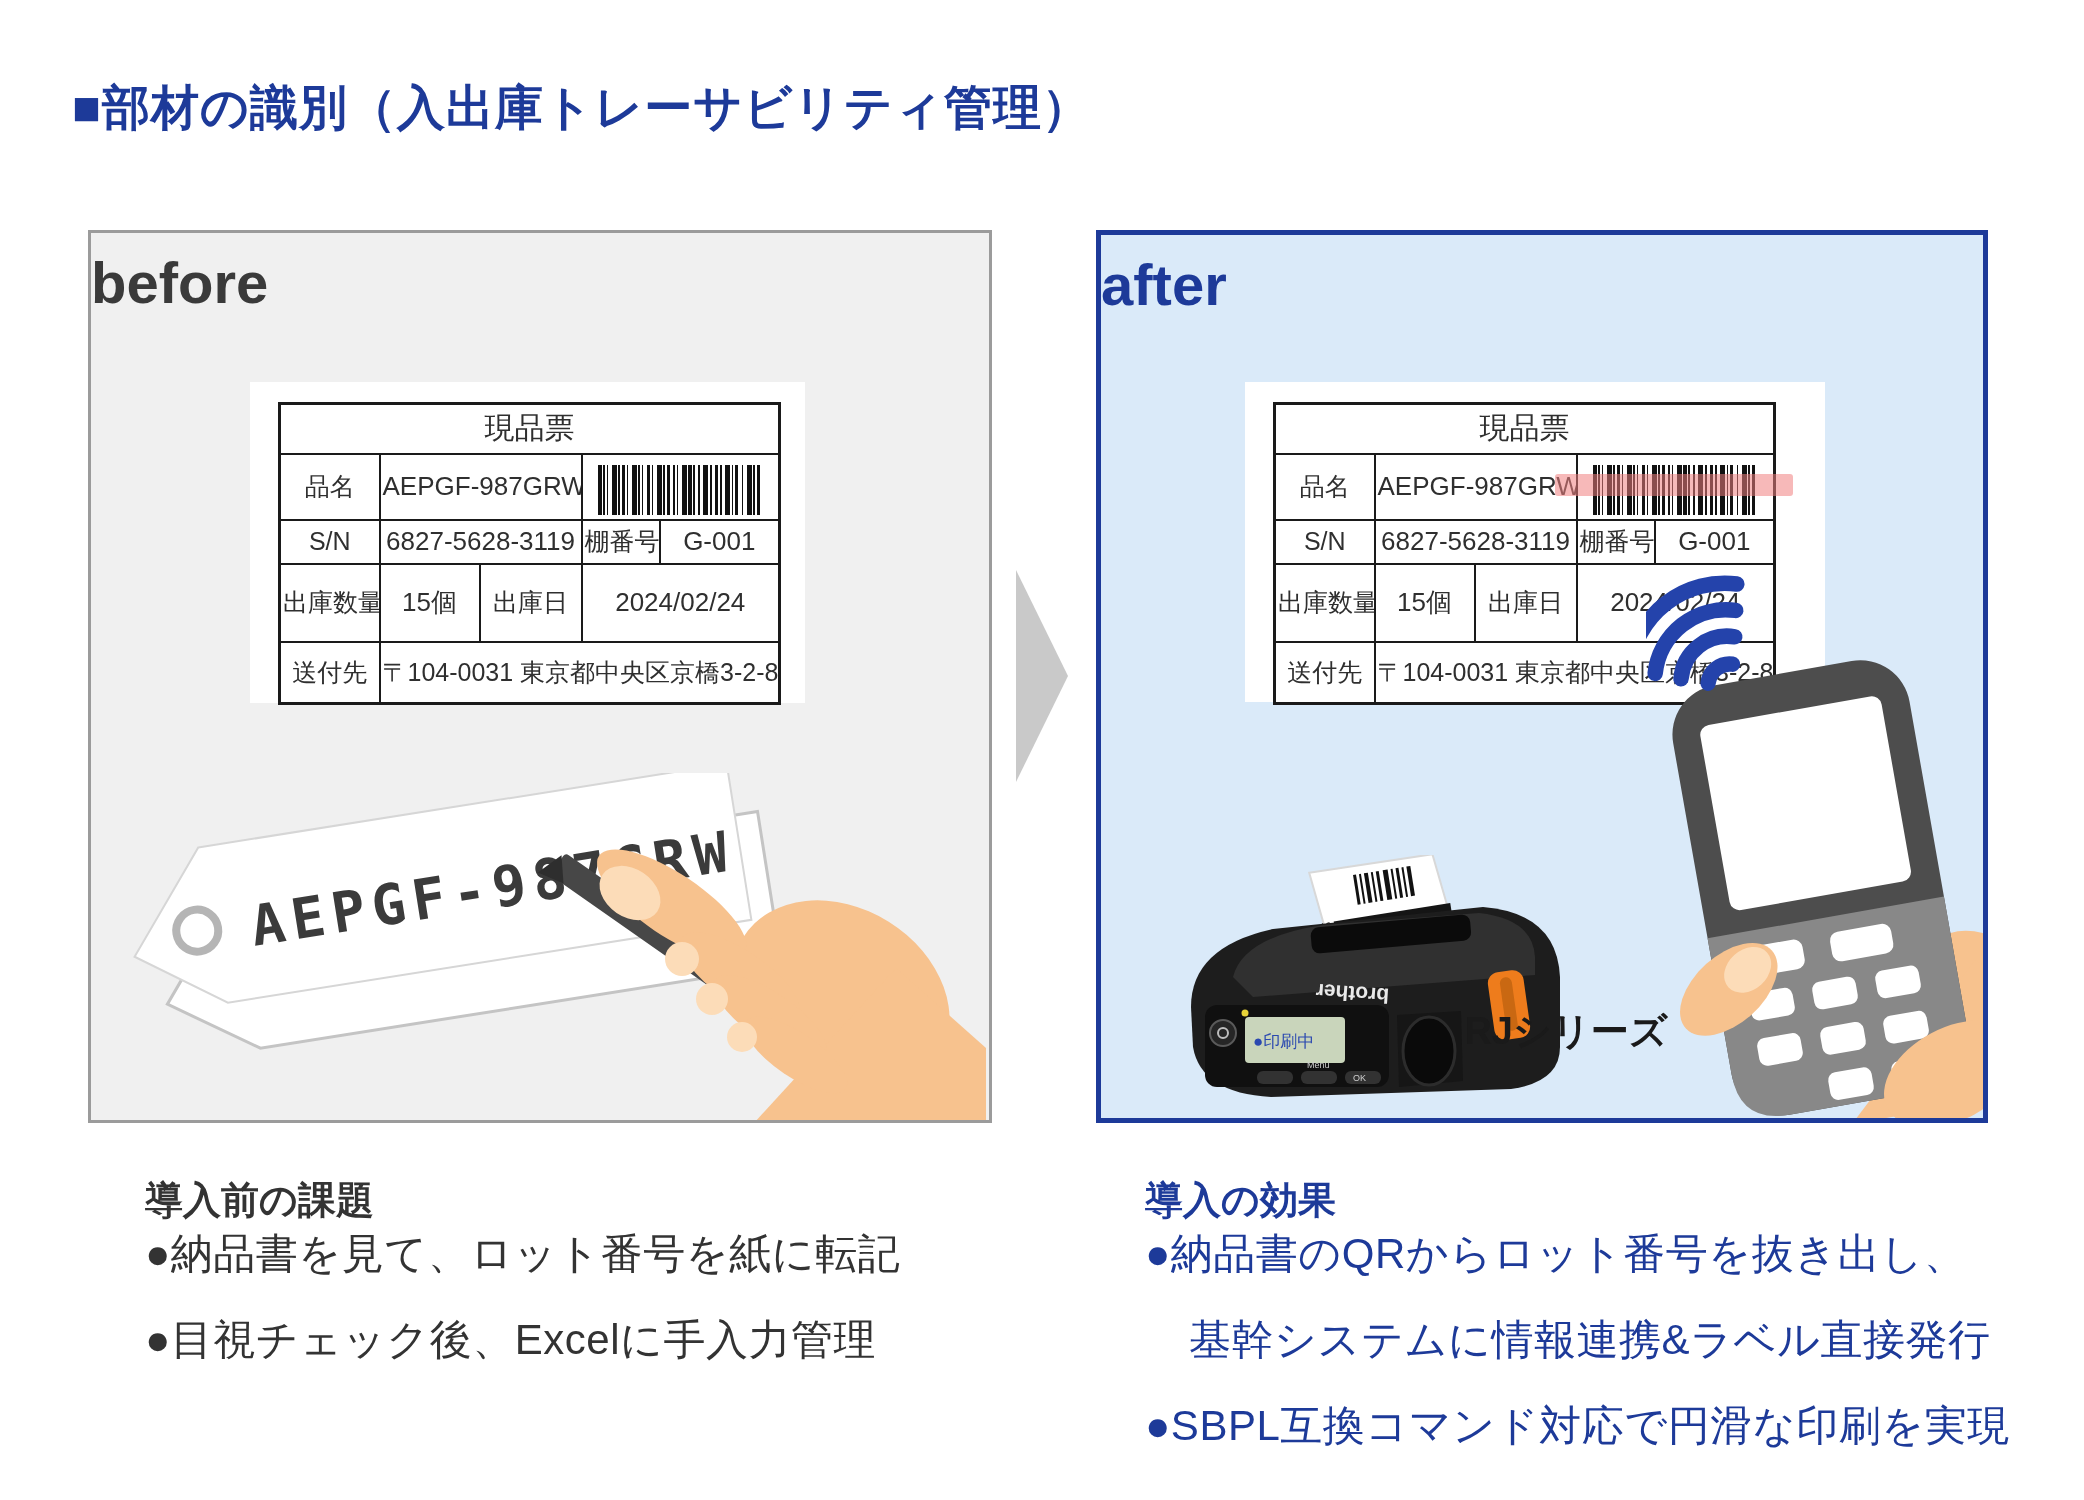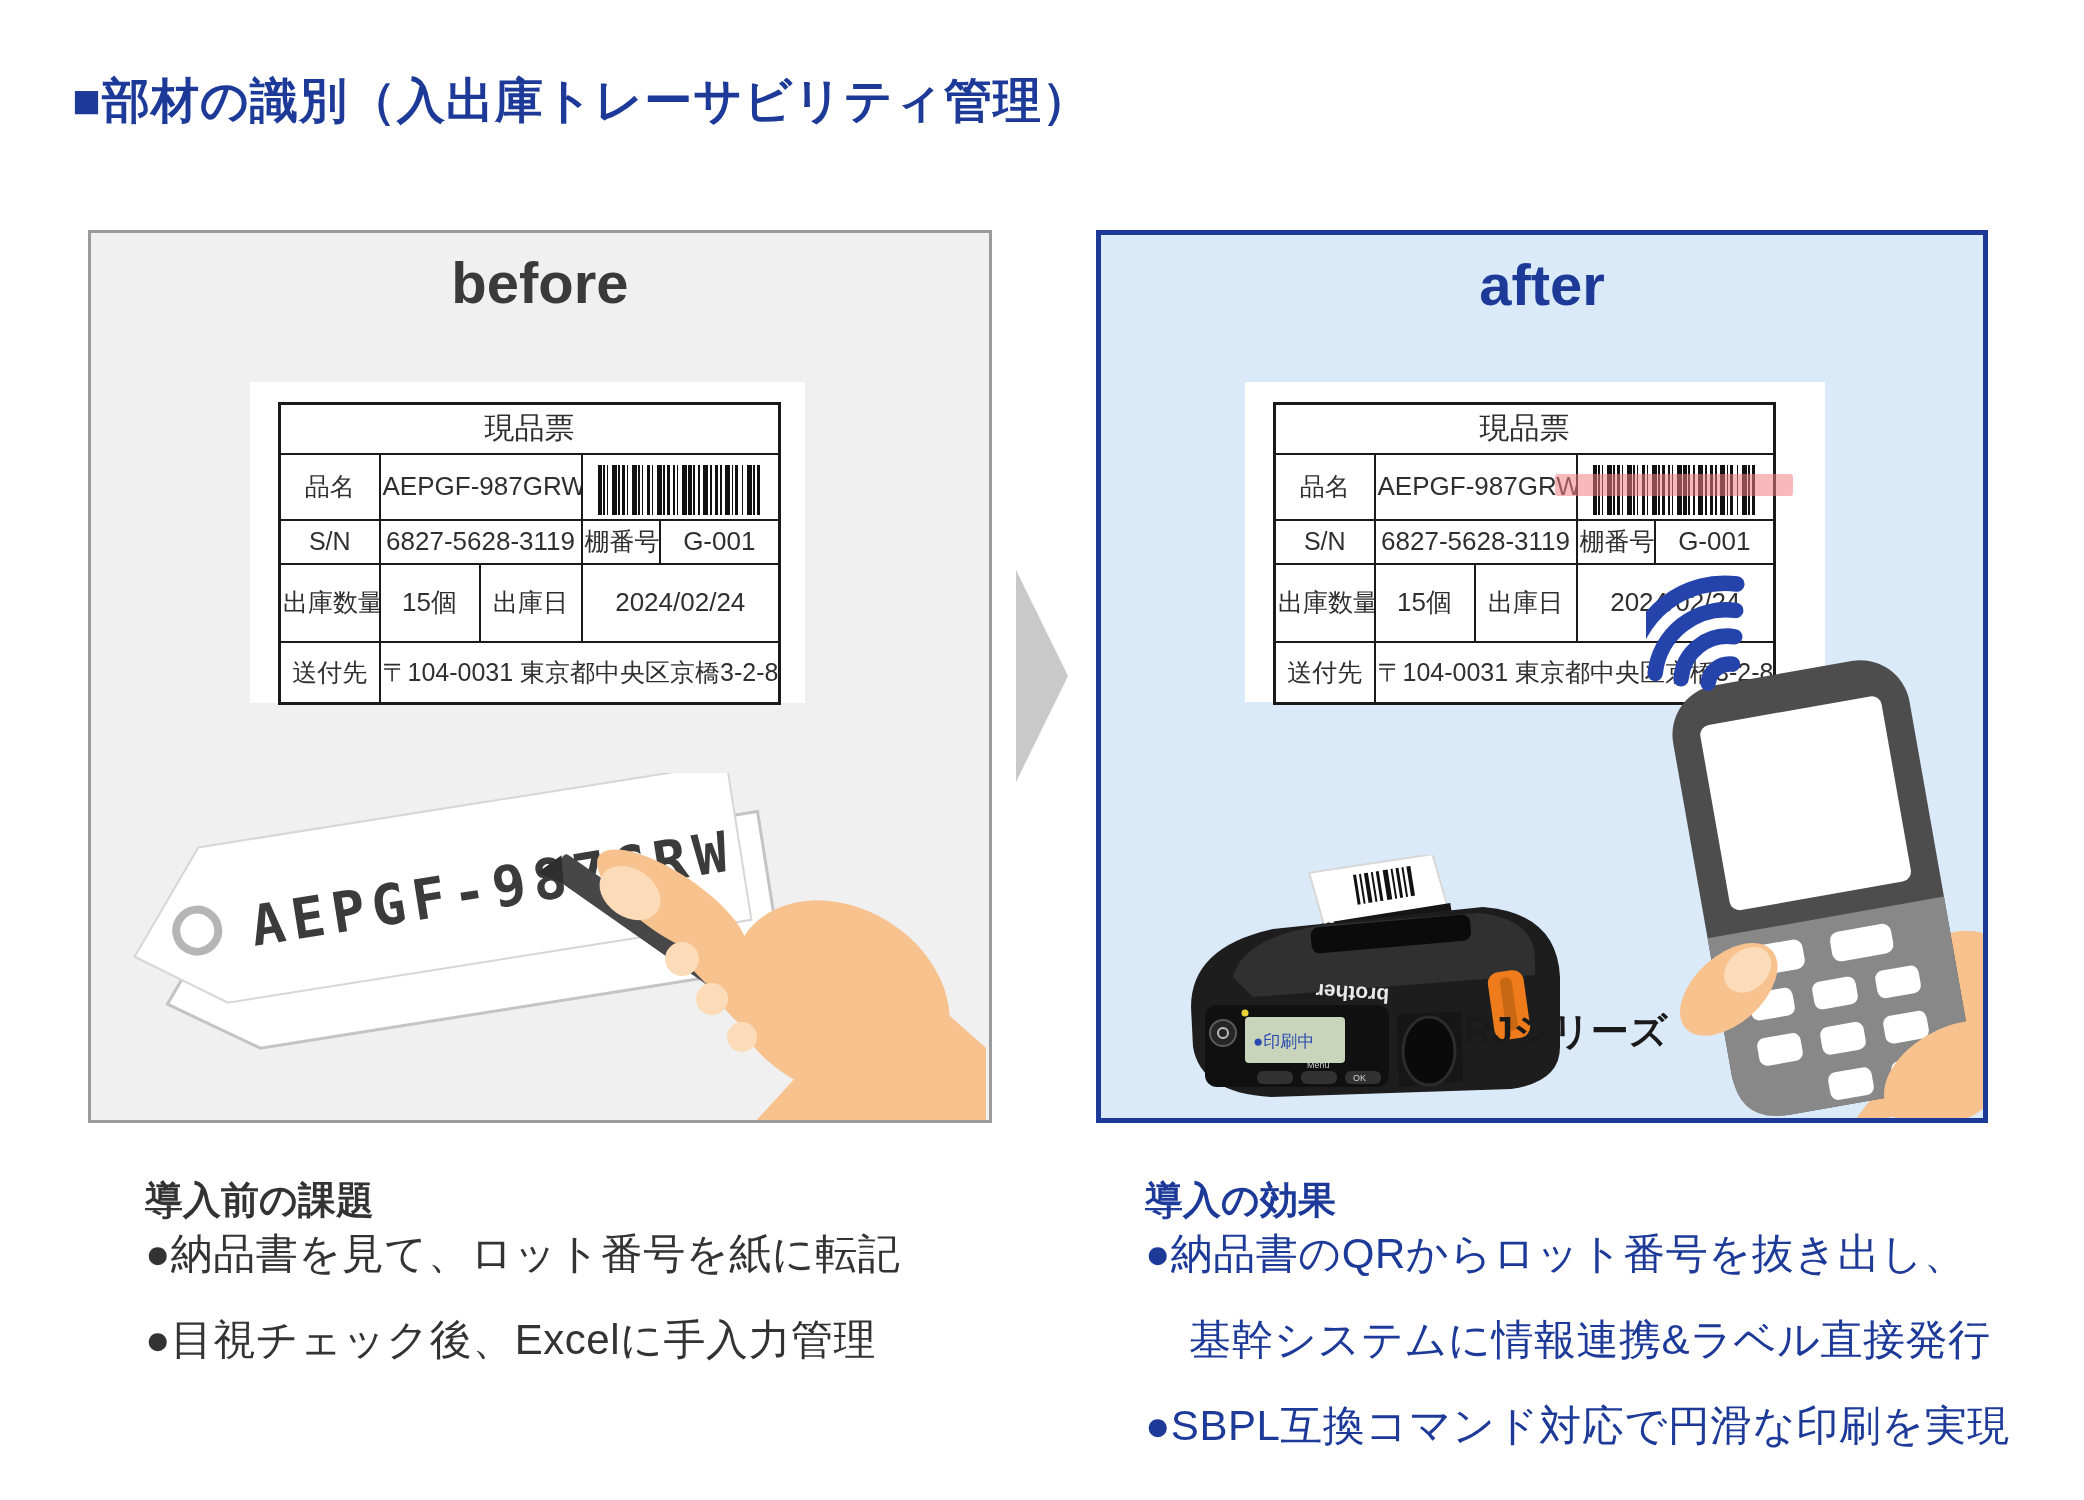--- a/index.html
+++ b/index.html
@@ -7,26 +7,26 @@
     --panel-blue-bg:#daeaf9;
     --panel-gray-bg:#f0f0f0;
     --scan-red:#f08080;
     --hand-skin:#f7c28e;
     --printer-orange:#ee7c1c;
   }
   *{margin:0;padding:0;box-sizing:border-box;}
   body{width:2084px;height:1500px;background:#ffffff;position:relative;
        font-family:"Liberation Sans","DejaVu Sans",sans-serif;overflow:hidden;}
   .canvas{position:absolute;inset:0;}
-  .page-title{position:absolute;left:72px;top:69px;font-size:48px;font-weight:bold;
+  .page-title{position:absolute;left:72px;top:76px;font-size:48px;font-weight:bold;
        color:var(--accent-blue);letter-spacing:1px;}
   .panel{position:absolute;top:230px;height:893px;overflow:hidden;}
   .panel-before{left:88px;width:904px;background:var(--panel-gray-bg);border:3px solid #9b9b9b;}
   .panel-after{left:1096px;width:892px;background:var(--panel-blue-bg);border:5px solid var(--accent-blue);}
-  .panel-label{width:100%;text-align:center;font-size:58px;font-weight:bold;margin-top:16px;}
+  .panel-label{width:100%;text-align:left;font-size:58px;font-weight:bold;margin-top:16px;}
   .panel-before .panel-label{color:#3a3a3a;}
   .panel-after .panel-label{color:var(--accent-blue);}
   .card{position:absolute;background:#ffffff;}
   .card-before{left:159px;top:149px;width:555px;height:321px;}
   .card-after{left:144px;top:147px;width:580px;height:320px;}
   .tag-table{border-collapse:collapse;table-layout:fixed;width:500px;margin:20px 0 0 28px;
        border:3px solid #1a1a1a;}
   .tag-table td{border:2px solid #1a1a1a;text-align:center;vertical-align:middle;
        font-size:25px;color:#2f2f2f;padding:0 2px;overflow:hidden;white-space:nowrap;}
   .tag-table .hdr{font-size:30px;height:50px;}

